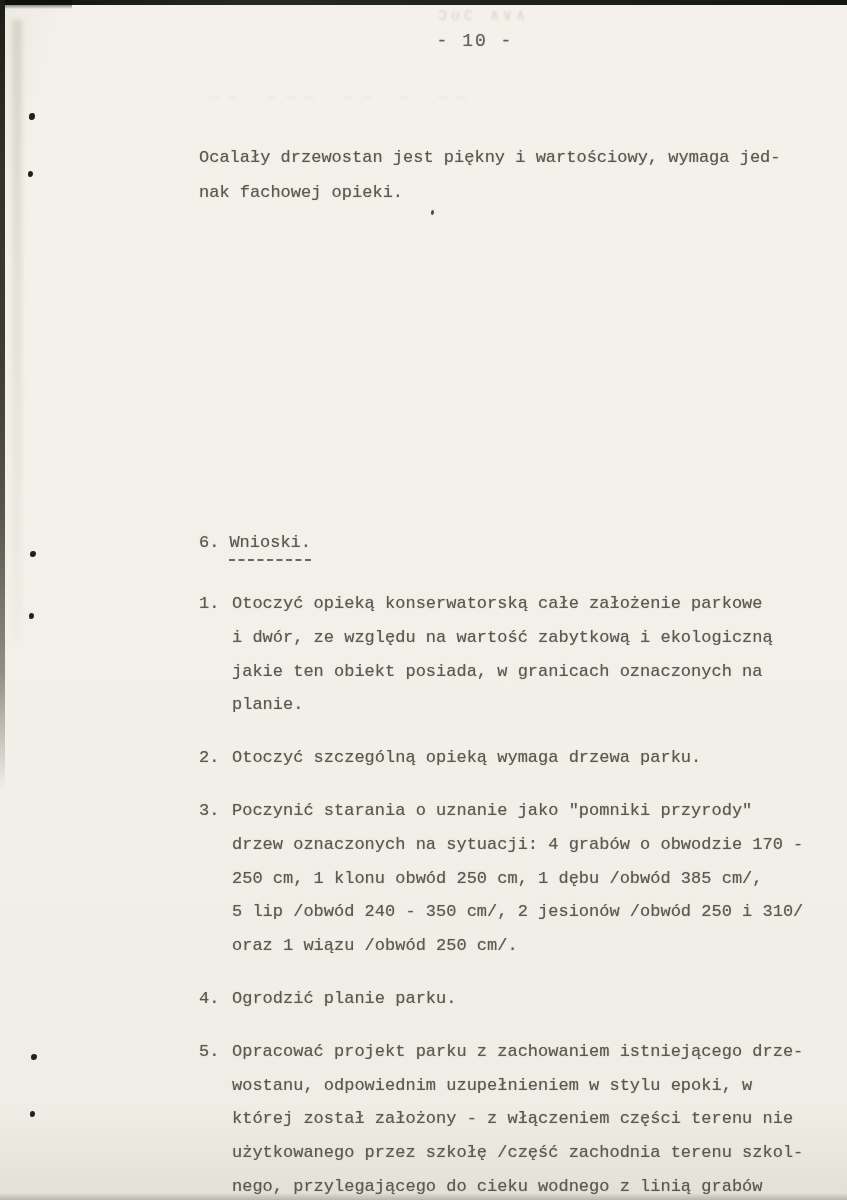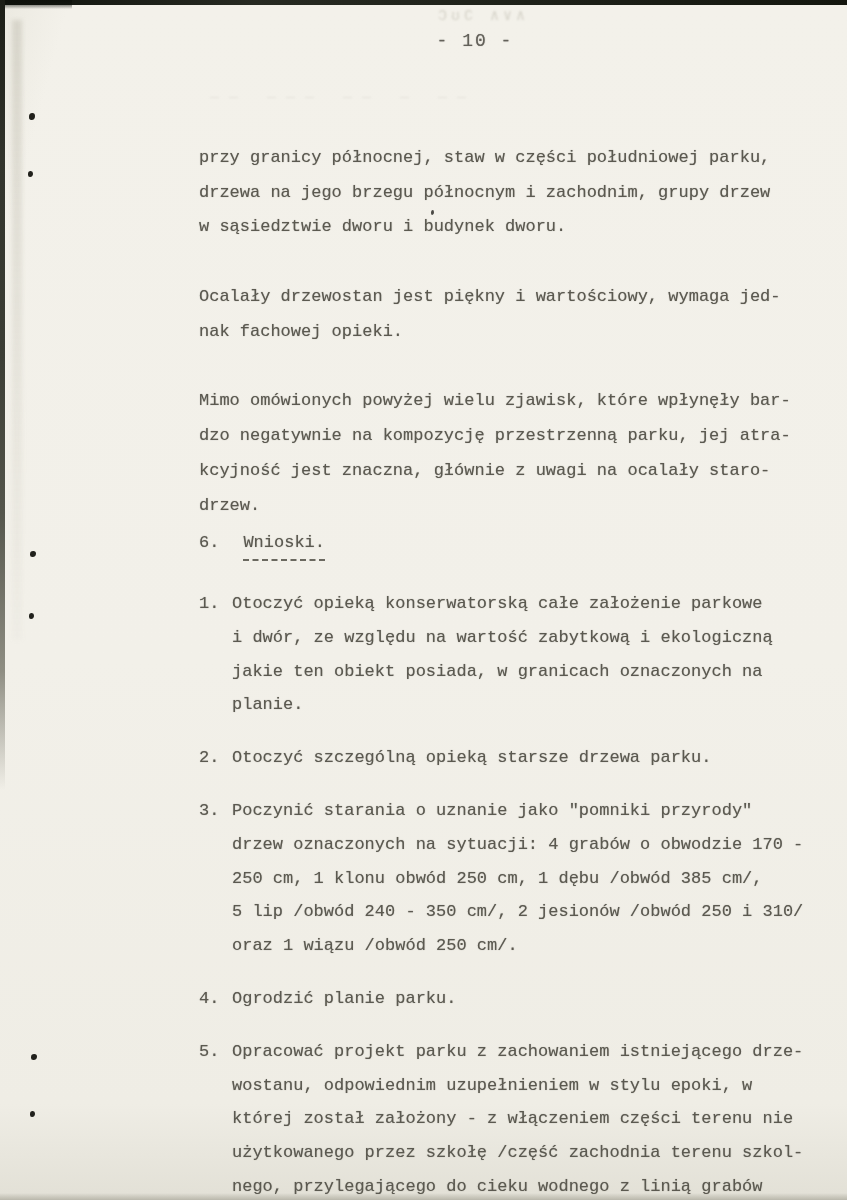--- a/index.html
+++ b/index.html
@@ -36,21 +36,21 @@
     position: absolute; top: 106px; left: 199px; width: 622px;
     line-height: 34.8px;
   }
   .heading {
     position: absolute; top: 507px; left: 199px; width: 622px;
     line-height: 24px;
   }
   .heading .h-num { display: inline-block; }
   .heading .h-title {
     display: inline-block;
-    margin-left: 24px;
+    margin-left: 10px;
     border-bottom: 2px dashed #6b6960;
     padding-bottom: 4px;
   }
   .conclusions {
     position: absolute; top: 568px; left: 199px; width: 630px;
   }
   .c-item { display: flex; line-height: 33.8px; }
   .c-num { flex: 0 0 33px; }
   .c-text { flex: 1 1 auto; font-family: Liberation Mono, monospace; }
 
@@ -110,46 +110,39 @@
   <div class="speck" style="top:171px; left:28px; width:5px; height:6px;"></div>
   <div class="speck" style="top:551px; left:30px; width:6px; height:6px;"></div>
   <div class="speck" style="top:613px; left:29px; width:5px; height:6px;"></div>
   <div class="speck" style="top:1054px; left:31px; width:6px; height:6px;"></div>
   <div class="speck" style="top:1111px; left:30px; width:5px; height:6px;"></div>
   <div class="speck" style="top:210px; left:431px; width:3px; height:5px; opacity:0.8;"></div>
 
   <div class="page-number typed">- 10 -</div>
 
   <div class="intro typed">
-    <div>przy granicy północnej, staw w części południowej parku,
-drzewa na jego brzegu północnym i zachodnim, grupy drzew
-w sąsiedztwie dworu i budynek dworu.</div>
     <div>Ocalały drzewostan jest piękny i wartościowy, wymaga jed-
 nak fachowej opieki.</div>
-    <div>Mimo omówionych powyżej wielu zjawisk, które wpłynęły bar-
-dzo negatywnie na kompozycję przestrzenną parku, jej atra-
-kcyjność jest znaczna, głównie z uwagi na ocalały staro-
-drzew.</div>
   </div>
 
   <div class="heading typed">
     <span class="h-num">6.</span><span class="h-title">Wnioski.</span>
   </div>
 
   <div class="conclusions typed">
     <div class="c-item">
       <span class="c-num">1.</span>
       <span class="c-text">Otoczyć opieką konserwatorską całe założenie parkowe
 i dwór, ze względu na wartość zabytkową i ekologiczną
 jakie ten obiekt posiada, w granicach oznaczonych na
 planie.</span>
     </div>
     <div class="c-item">
       <span class="c-num">2.</span>
-      <span class="c-text">Otoczyć szczególną opieką starsze drzewa parku.</span>
+      <span class="c-text">Otoczyć szczególną opieką wymaga drzewa parku.</span>
     </div>
     <div class="c-item">
       <span class="c-num">3.</span>
       <span class="c-text">Poczynić starania o uznanie jako "pomniki przyrody"
 drzew oznaczonych na sytuacji: 4 grabów o obwodzie 170 -
 250 cm, 1 klonu obwód 250 cm, 1 dębu /obwód 385 cm/,
 5 lip /obwód 240 - 350 cm/, 2 jesionów /obwód 250 i 310/
 oraz 1 wiązu /obwód 250 cm/.</span>
     </div>
     <div class="c-item">

